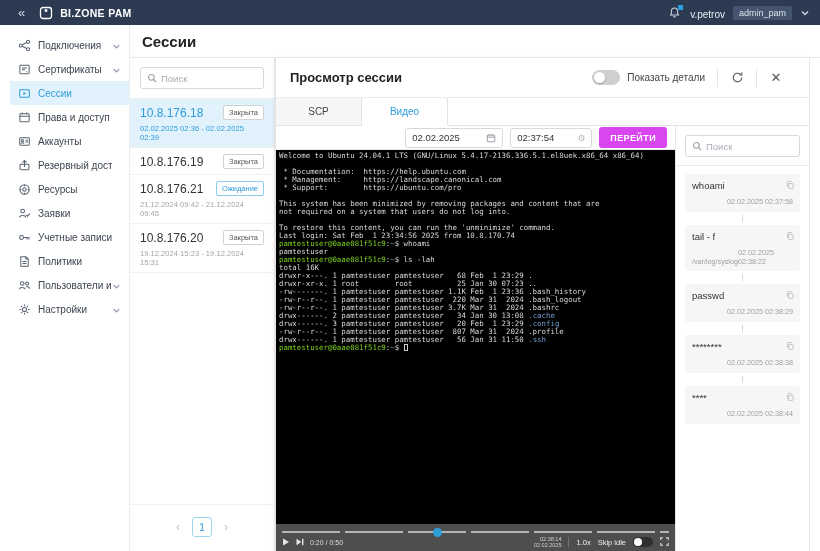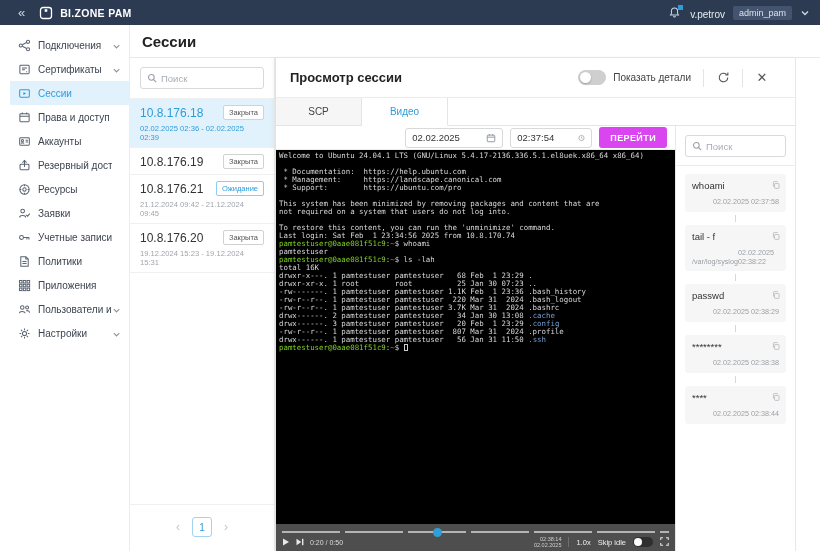--- a/index.html
+++ b/index.html
@@ -51,21 +51,21 @@
   .session-badge.waiting { border-color:#8ecdf0; color:#2d9cdb; }
   .session-period { font-size:7.6px; color:#a0a5ab; margin-top:4px; }
   .session-item.selected { background:#e2f2fc; }
   .session-item.selected .session-ip,
   .session-item.selected .session-period { color:#2d9cdb; }
   .pagination { margin-top:auto; display:flex; justify-content:center; align-items:center; gap:12px; padding:12px 0 14px; border-top:1px solid #f0f0f0; }
   .pg-arrow { color:#c2c6cc; font-size:12px; cursor:pointer; }
   .pg-page { width:20px; height:20px; border:1px solid #9fd3f0; border-radius:3px; color:#2d9cdb; font-size:10px; display:flex; align-items:center; justify-content:center; cursor:pointer; }
 
   
-  .viewer-wrap { flex:1; padding-right:24px; min-width:0; }
+  .viewer-wrap { flex:1; padding-right:10px; min-width:0; }
   .viewer { height:100%; border-left:1px solid #e2e2e2; border-right:1px solid #e8e8e8; box-shadow:-2px 0 5px rgba(0,0,0,.04); display:flex; flex-direction:column; background:#fff; }
   .viewer-header { height:40px; display:flex; align-items:center; padding:0 14px; border-bottom:1px solid #ececec; }
   .viewer-title { font-size:13px; font-weight:bold; color:#222; }
   .viewer-header-right { margin-left:auto; display:flex; align-items:center; }
   .switch { width:28px; height:15px; border-radius:8px; background:#cfcfcf; position:relative; cursor:pointer; }
   .switch .knob { position:absolute; top:2px; left:2px; width:11px; height:11px; border-radius:50%; background:#fff; box-shadow:0 1px 2px rgba(0,0,0,.25); }
   .toggle-label { font-size:10px; color:#444; margin:0 12px 0 7px; }
   .hd-sep { width:1px; height:18px; background:#e4e4e4; }
   .hd-btn { width:38px; display:flex; justify-content:center; align-items:center; cursor:pointer; color:#555; }
   .hd-btn svg { width:13px; height:13px; stroke:currentColor; fill:none; stroke-width:1.2; }
@@ -275,39 +275,20 @@
             <path d="M8.4 1.8v2.6H11M4.8 7h4.4M4.8 9.2h4.4"></path>
           </svg></span>
     <span class="side-label">Политики</span>
     <span class="side-chevron" style="visibility: hidden;">
       <svg viewBox="0 0 10 10">
             <path d="M2 3.5l3 3 3-3"></path>
           </svg>
     </span>
   </div>
 
-  <div class="side-item">
-    <span class="side-icon"><svg viewBox="0 0 14 14" fill="currentColor" stroke="none">
-            <rect x="1.6" y="1.6" width="2.7" height="2.7"></rect>
-            <rect x="5.7" y="1.6" width="2.7" height="2.7"></rect>
-            <rect x="9.8" y="1.6" width="2.7" height="2.7"></rect>
-            <rect x="1.6" y="5.7" width="2.7" height="2.7"></rect>
-            <rect x="5.7" y="5.7" width="2.7" height="2.7"></rect>
-            <rect x="9.8" y="5.7" width="2.7" height="2.7"></rect>
-            <rect x="1.6" y="9.8" width="2.7" height="2.7"></rect>
-            <rect x="5.7" y="9.8" width="2.7" height="2.7"></rect>
-            <rect x="9.8" y="9.8" width="2.7" height="2.7"></rect>
-          </svg></span>
-    <span class="side-label">Приложения</span>
-    <span class="side-chevron" style="visibility: hidden;">
-      <svg viewBox="0 0 10 10">
-            <path d="M2 3.5l3 3 3-3"></path>
-          </svg>
-    </span>
-  </div>
 
   <div class="side-item">
     <span class="side-icon"><svg viewBox="0 0 14 14">
             <circle cx="4.6" cy="4.8" r="1.9"></circle>
             <path d="M1.6 11c0-2.4 6-2.4 6 0"></path>
             <circle cx="9.8" cy="4.8" r="1.6"></circle>
             <path d="M8.9 8.3c2.2-.4 3.6.9 3.6 2.2"></path>
           </svg></span>
     <span class="side-label">Пользователи и гр...</span>
     <span class="side-chevron">

